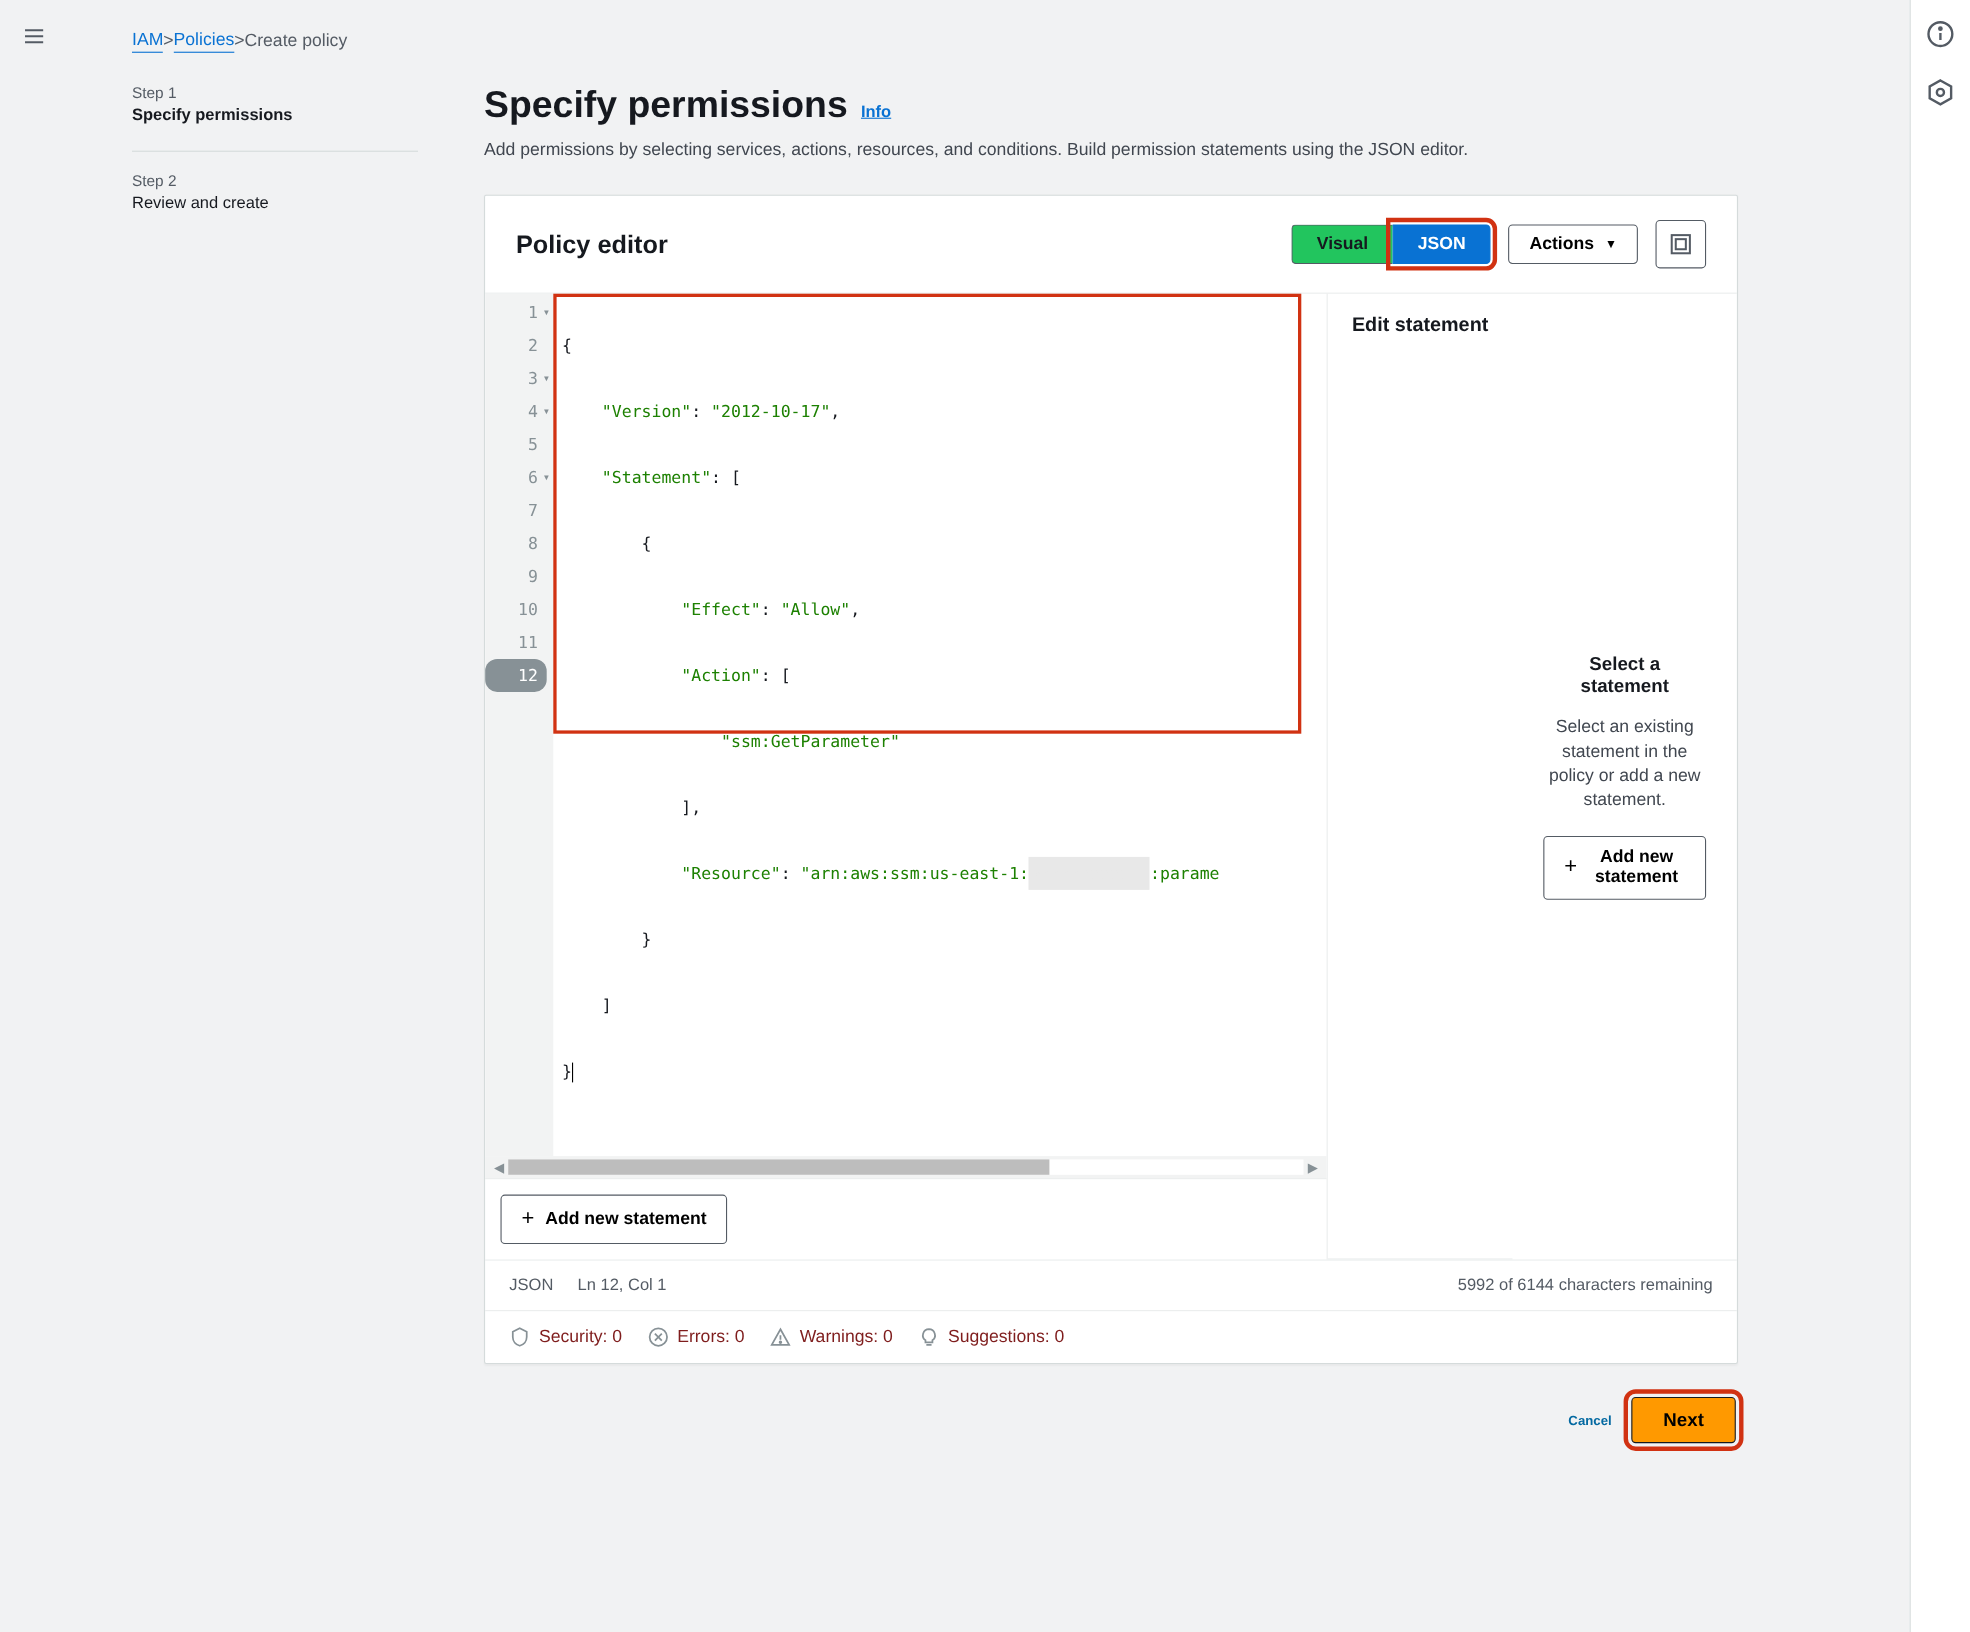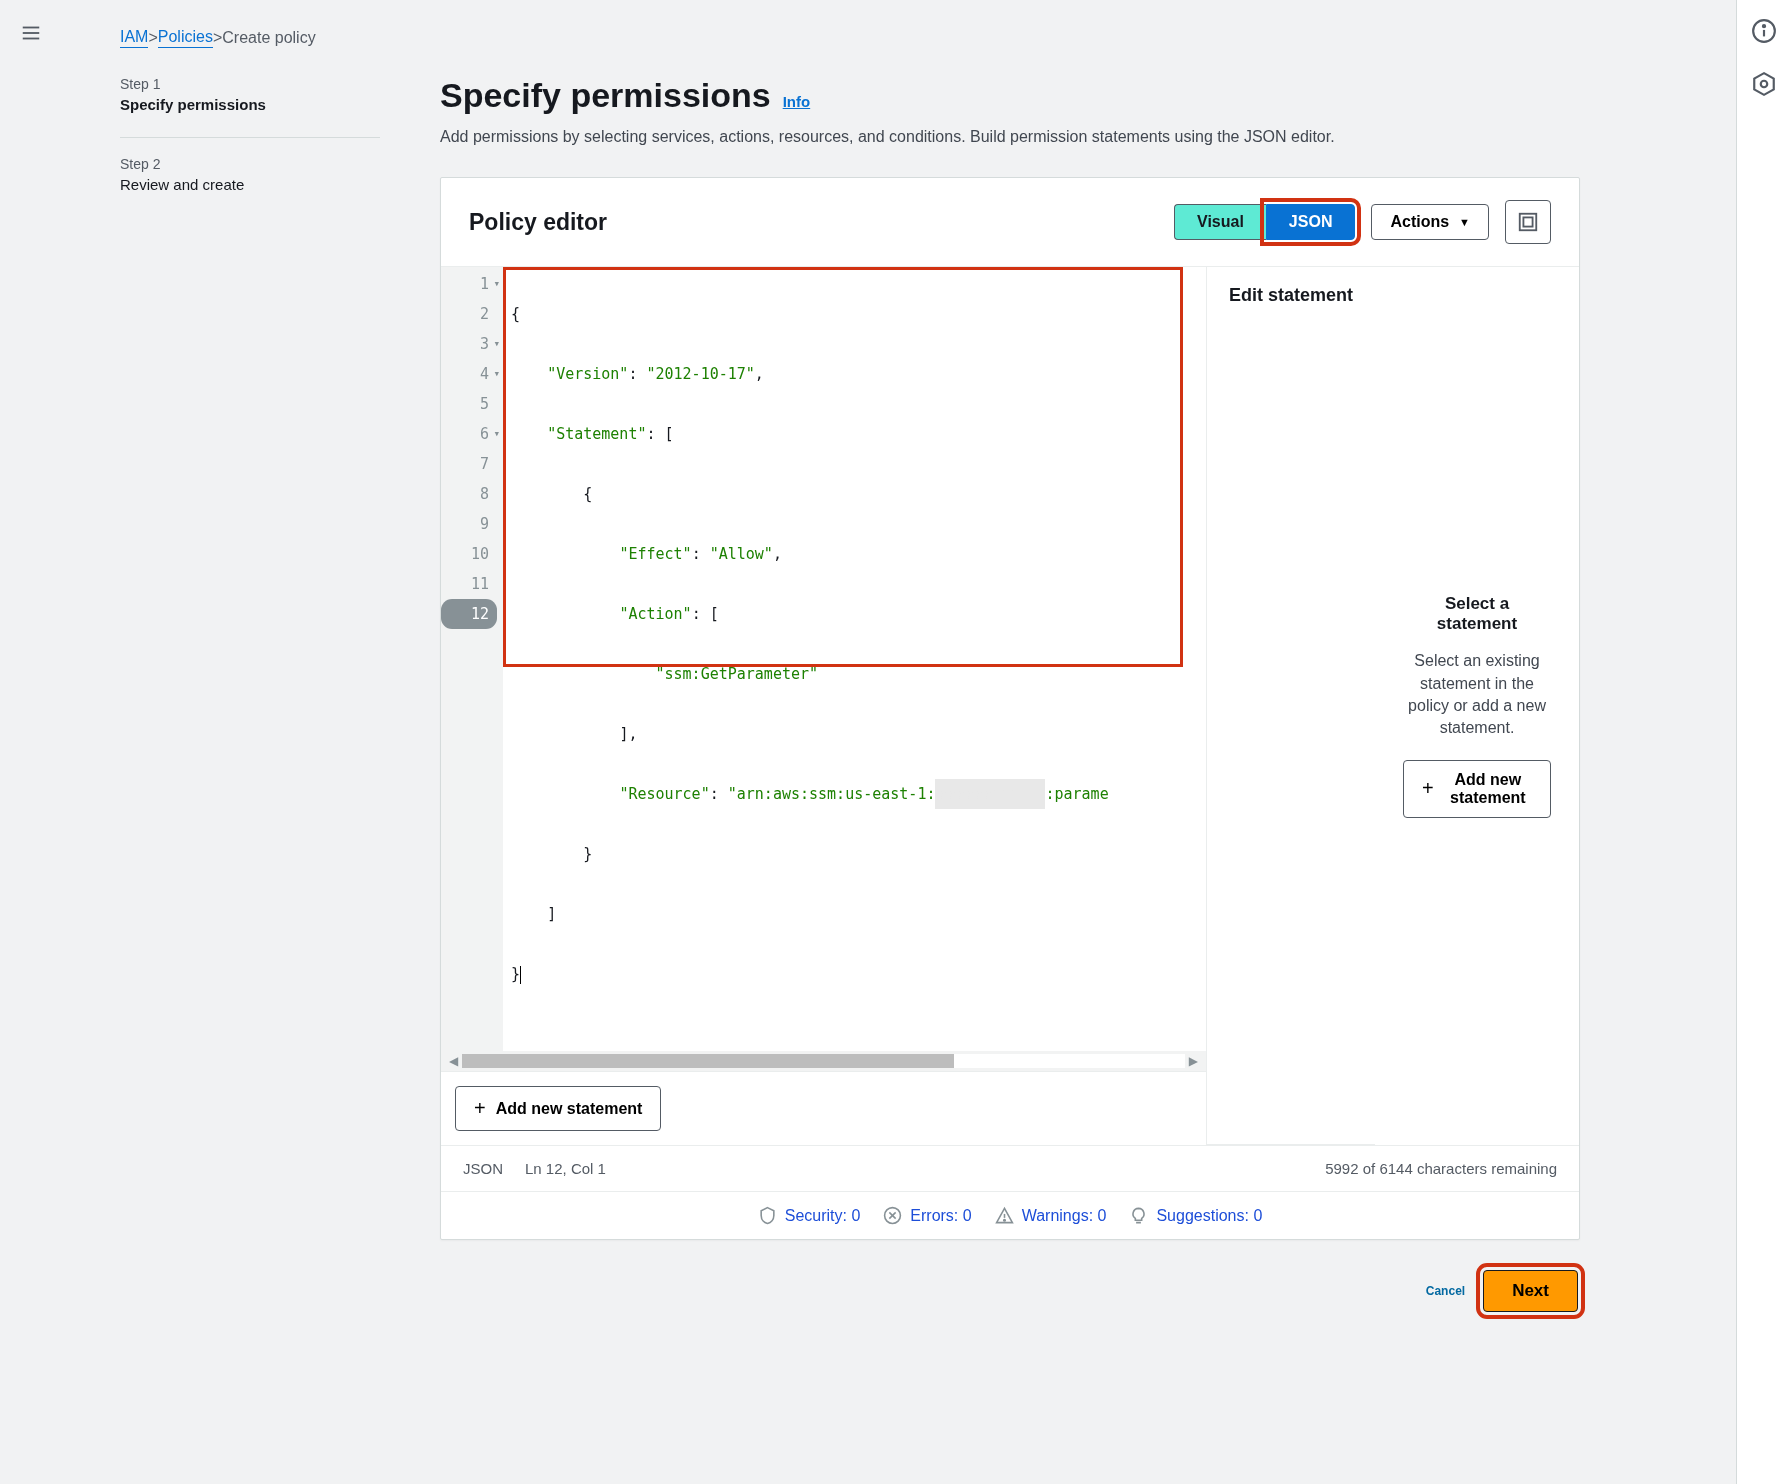--- a/index.html
+++ b/index.html
@@ -74,21 +74,21 @@
 }
 .editor-header {
   display: flex;
   align-items: center;
   padding: 22px 28px;
   border-bottom: 1px solid #eaeded;
 }
 .editor-header h2 { font-size: 23px; font-weight: 700; flex: 1; }
 .seg-group { display: flex; }
 .seg-btn {
-  background: #5eead4;
+  background: #22c55e;
   border: 1px solid #545b64;
   padding: 8px 22px;
   font-size: 16px;
   font-weight: 600;
   cursor: pointer;
   color: #16191f;
 }
 .seg-btn.left { border-radius: 4px 0 0 4px; border-right: none; }
 .seg-btn.right { border-radius: 0 4px 4px 0; }
 .seg-btn.active { background: #0972d3; color: #fff; border-color: #0972d3; }
@@ -233,22 +233,21 @@
   color: #545b64;
 }
 .status-row .left-s { display: flex; gap: 22px; align-items: center; }
 .status-row .right-s { margin-left: auto; }
 .validators {
   border-top: 1px solid #eaeded;
   padding: 14px 22px;
   display: flex;
   gap: 23px;
   font-size: 16px;
-  color: #1d4ed8;
-  justify-content: center;
+  color: #7f1d1d;
 }
 .validators span { display: inline-flex; align-items: center; gap: 8px; }
 .validators svg { width: 19px; height: 19px; }
 .footer-actions {
   display: flex;
   justify-content: flex-end;
   gap: 18px;
   align-items: center;
   padding: 30px 2px 10px 0;
 }

